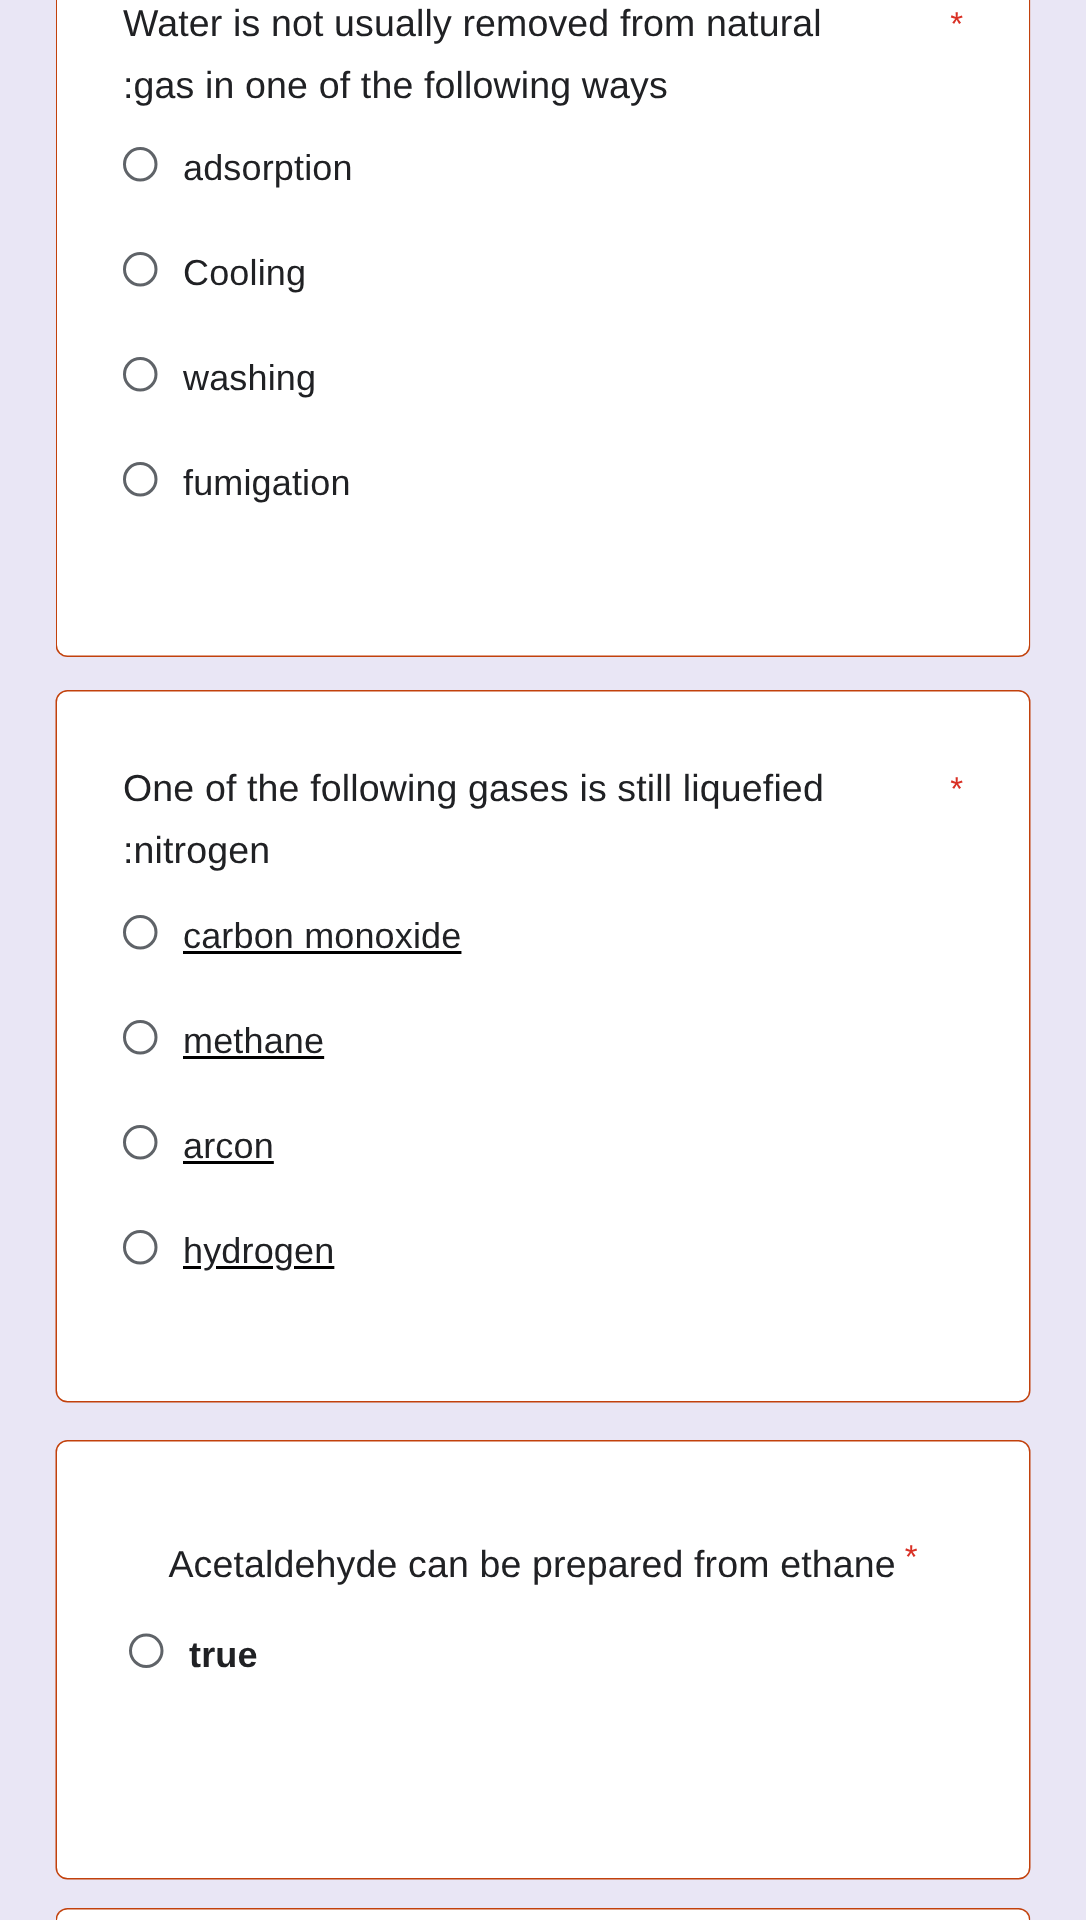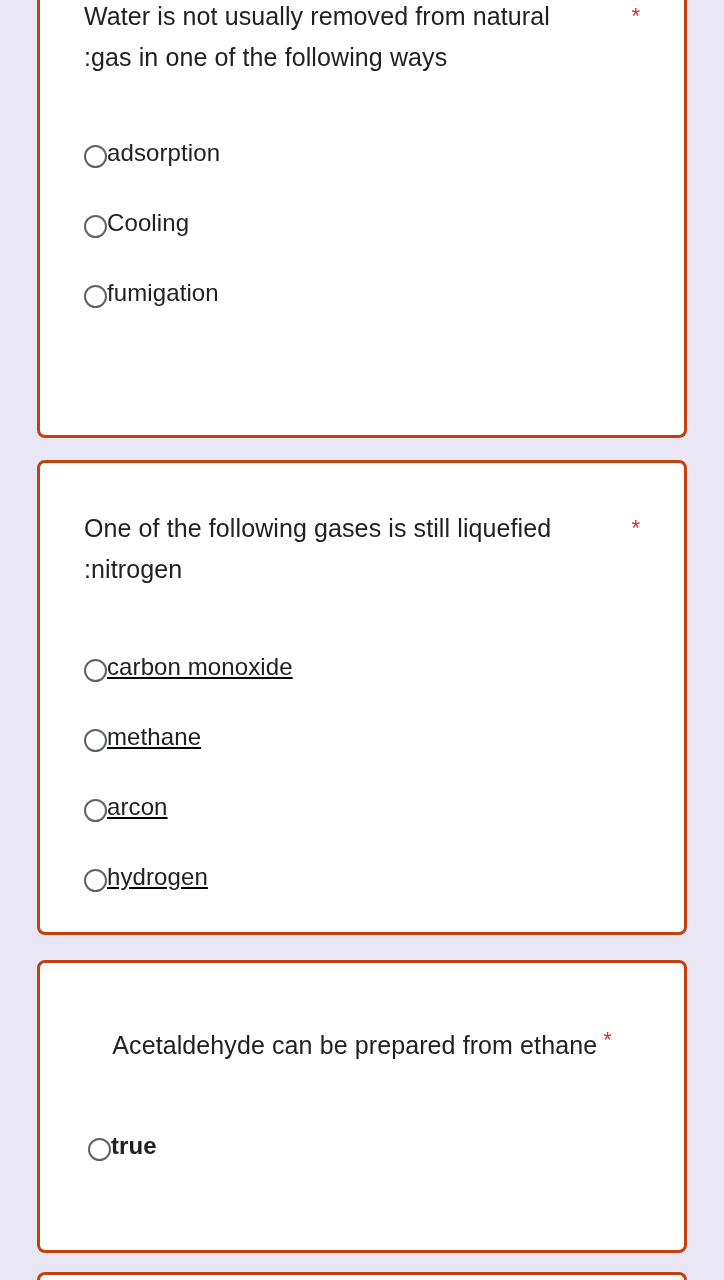--- a/index.html
+++ b/index.html
@@ -20,21 +20,21 @@
     position: relative;
     width: 592px;
     height: 1280px;
   }
 
   .q-card {
     position: absolute;
     left: 37px;
     width: 650px;
     background: #ffffff;
-    border: 3px solid #c2410c;
+    border: 1px solid #c2410c;
     border-radius: 8px;
   }
 
   
   .q-card.card-1 {
     top: -150px;
     height: 588px;
     border-top: none;
     border-top-left-radius: 0;
     border-top-right-radius: 0;
@@ -99,22 +99,23 @@
     align-self: flex-start;
     line-height: 30px;
   }
 
   .options {
     margin-top: 30px;
   }
 
   .option-row {
     display: flex;
-    align-items: flex-end;
+    align-items: flex-start;
     height: 70px;
+    gap: 17px;
   }
 
   .radio {
     flex: 0 0 auto;
     width: 23px;
     height: 23px;
     border: 2px solid #5f6368;
     border-radius: 50%;
     background: transparent;
   }
@@ -153,20 +154,24 @@
         <div class="option-row">
           <span class="radio"></span>
           <span class="option-label">adsorption</span>
         </div>
         <div class="option-row">
           <span class="radio"></span>
           <span class="option-label">Cooling</span>
         </div>
         <div class="option-row">
           <span class="radio"></span>
+          <span class="option-label">washing</span>
+        </div>
+        <div class="option-row">
+          <span class="radio"></span>
           <span class="option-label">fumigation</span>
         </div>
       </div>
     </div>
   </section>
 
   <section class="q-card card-2">
     <div class="q-inner">
       <div class="q-title-row">
         <div class="q-title">One of the following gases is still liquefied

